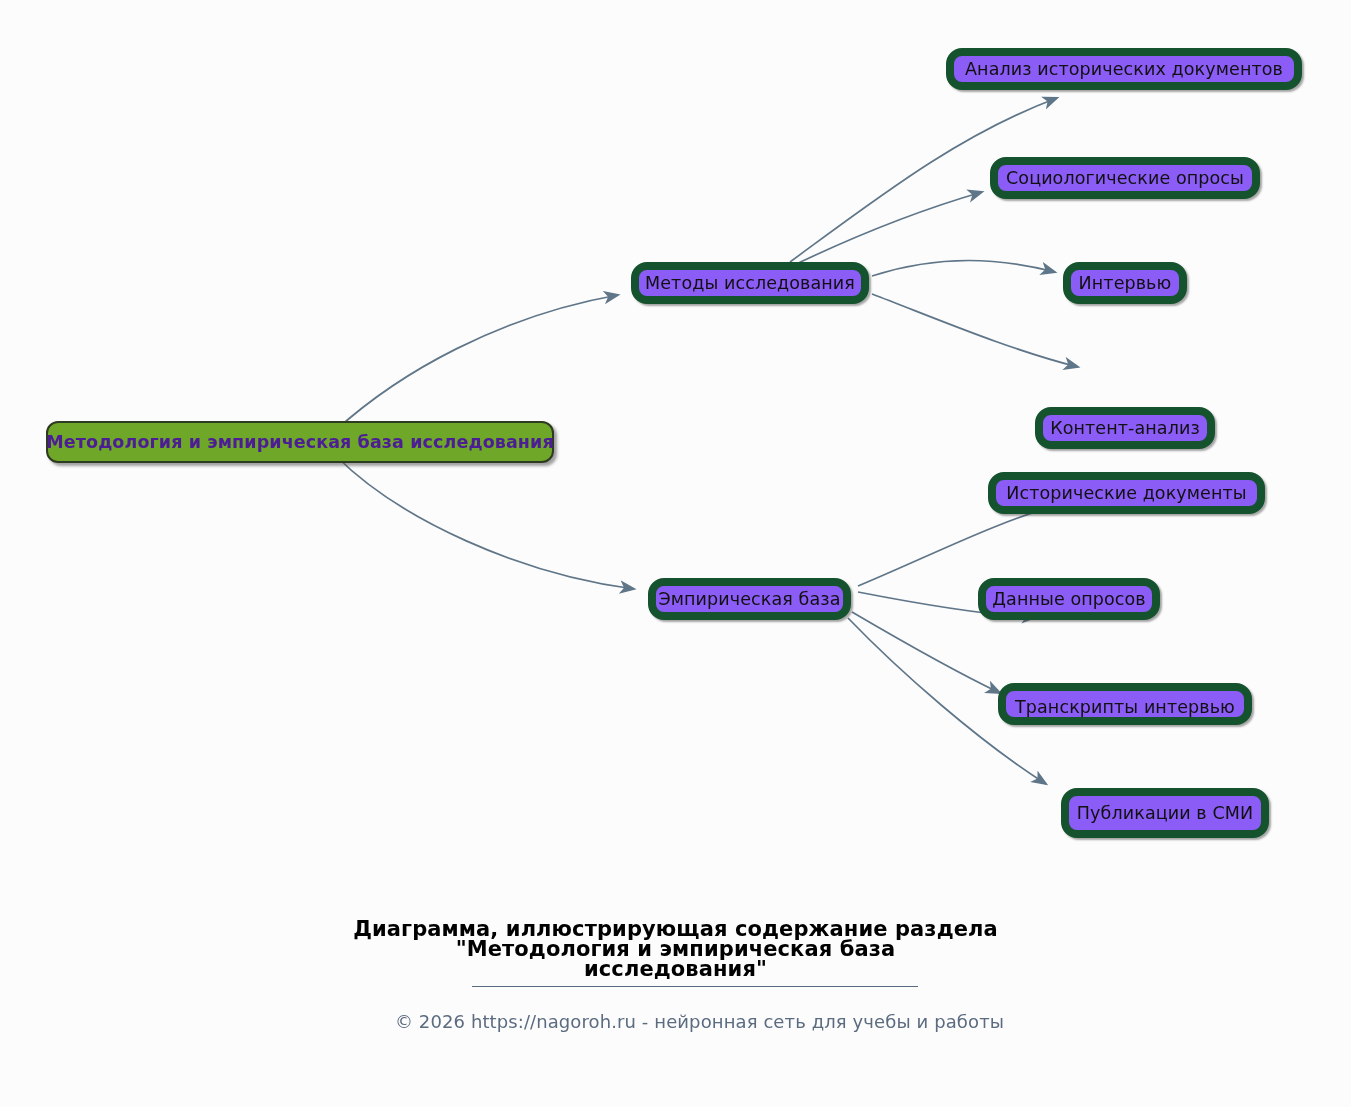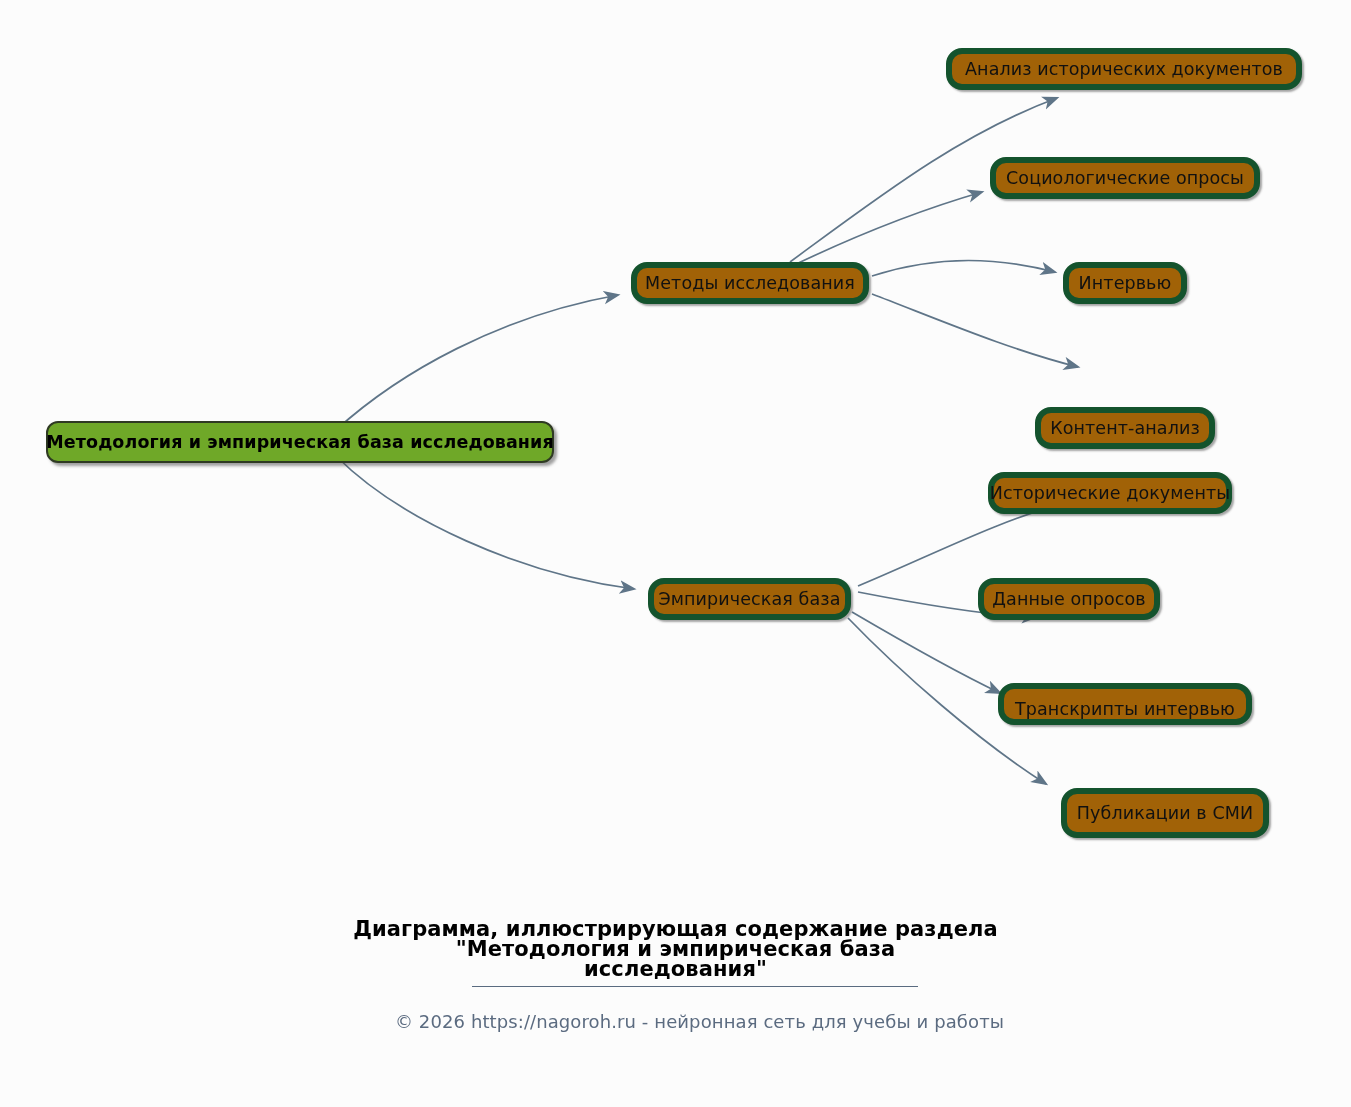--- a/index.html
+++ b/index.html
@@ -26,37 +26,37 @@
     width: 1351px;
     height: 1107px;
     pointer-events: none;
   }
   .node {
     position: absolute;
     box-sizing: border-box;
     display: flex;
     align-items: center;
     justify-content: center;
-    border: 6px solid #14532d;
+    border: 8px solid #14532d;
     border-radius: 16px;
-    background: #a16207;
+    background: #8b5cf6;
     color: #111111;
     font-size: 17.5px;
     font-family: "DejaVu Sans", sans-serif;
     letter-spacing: 0.1px;
     white-space: nowrap;
     box-shadow: 2px 2px 2px rgba(60,60,60,0.45);
   }
   .node.root {
     background: #6fa828;
     border: 2px solid #2f3a23;
     border-radius: 12px;
     font-weight: 700;
     font-size: 17.5px;
-    color: #000000;
+    color: #4c1d95;
     box-shadow: 3px 3px 3px rgba(70,70,70,0.5);
   }
   .caption {
     position: absolute;
     left: 0;
     width: 1351px;
     text-align: center;
     color: #000000;
     font-family: "DejaVu Sans", sans-serif;
     font-weight: 700;
@@ -128,21 +128,21 @@
   </div>
 
   <div class="node" style="left:1063px; top:262px; width:124px; height:42px;">
     <span>Интервью</span>
   </div>
 
   <div class="node" style="left:1035px; top:367px; width:180px; height:42px;margin-top:40px;">
     <span>Контент-анализ</span>
   </div>
 
-  <div class="node" style="left:988px; top:472px; width:244px; height:42px;">
+  <div class="node" style="left:988px; top:472px; width:277px; height:42px;">
     <span>Исторические документы</span>
   </div>
 
   <div class="node" style="left:978px; top:578px; width:182px; height:42px;">
     <span>Данные опросов</span>
   </div>
 
   <div class="node" style="left:998px; top:683px; width:254px; height:42px;align-items:flex-end;">
     <span>Транскрипты интервью</span>
   </div>

